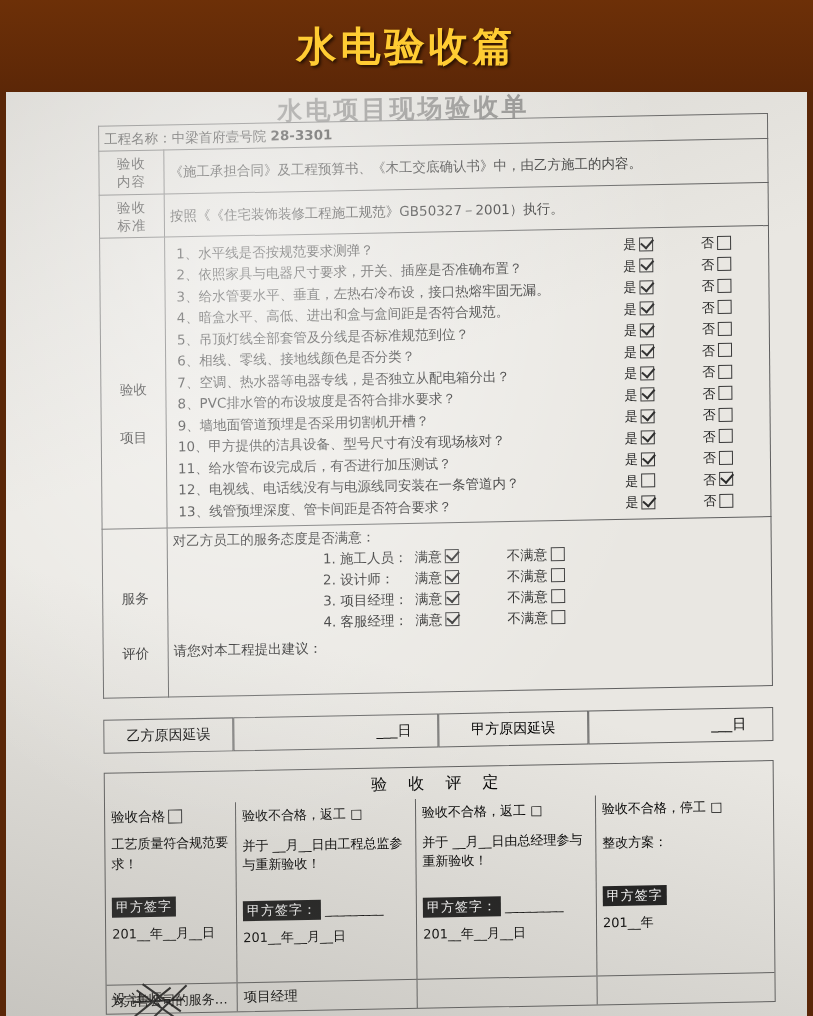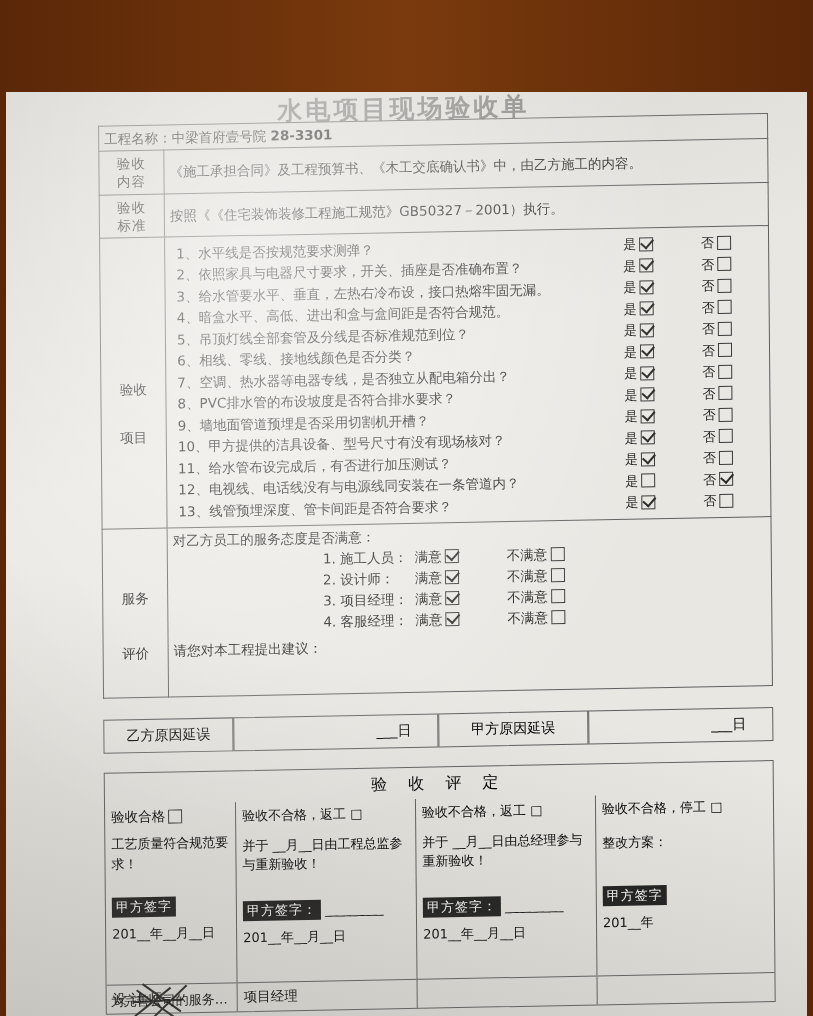--- a/index.html
+++ b/index.html
@@ -242,20 +242,23 @@
     font-size: 13.5px;
   }
   .bf { border-left: 1px solid #5f5f5f; padding: 5px 6px; box-sizing: border-box; }
   .bf:first-child { border-left: 0; }
 </style>
 </head>
 <body>
 
 <div class="page">
 
+  <div class="banner">
+    <div class="banner-title">水电验收篇</div>
+  </div>
 
   <div class="photo">
     <div class="sheet">
 
       <div class="doc-title">水电项目现场验收单</div>
 
       <table class="form">
         <tbody>
             <tr>
           <td colspan="2" class="val">

